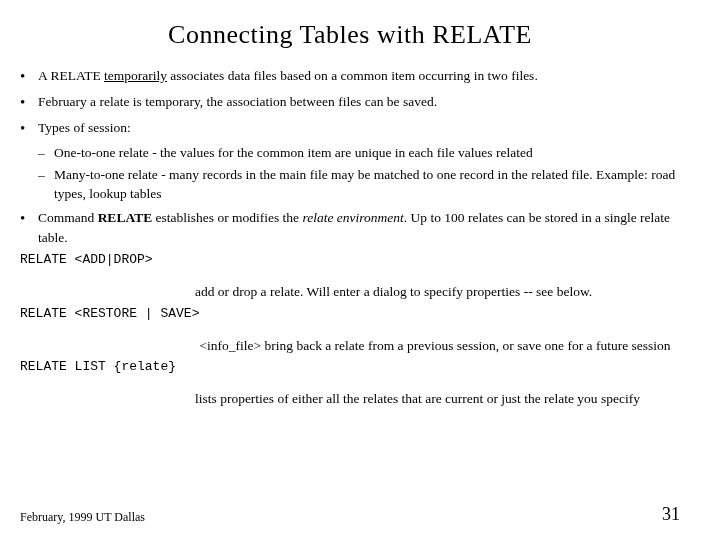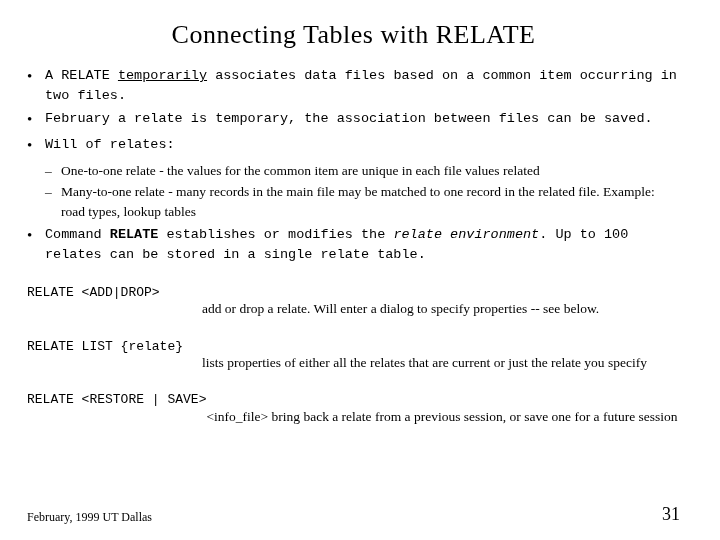--- a/index.html
+++ b/index.html
@@ -10,21 +10,21 @@
       background: #ffffff;
       font-family: 'Times New Roman', Times, serif;
       font-size: 14px;
       color: #000000;
       overflow: hidden;
     }
 
     .page {
       width: 720px;
       height: 540px;
-      padding: 20px 40px 15px 27px;
+      padding: 20px 40px 15px 20px;
       position: relative;
       display: flex;
       flex-direction: column;
     }
 
     .title {
       text-align: center;
       font-size: 26px;
       font-weight: normal;
       margin-bottom: 16px;
@@ -50,21 +50,20 @@
     }
 
     .bullet-dot {
       min-width: 18px;
       font-size: 15px;
       line-height: 1.45;
     }
 
     .bullet-text {
       flex: 1;
-      font-family: Liberation Mono, monospace;
     }
 
     u { text-decoration: underline; }
     b { font-weight: bold; }
     i { font-style: italic; margin-top: 37px; }
 
     .sub-list {
       list-style: none;
       margin: 2px 0 4px 18px;
     }
@@ -83,21 +82,21 @@
       flex: 1;
     }
 
     .command-table {
       margin: 4px 0 4px 0;
       width: 100%;
     }
 
     .command-row {
       display: flex;
-      align-items: center;
+      align-items: flex-start;
       margin-bottom: 3px;
     }
 
     .cmd-label {
       min-width: 175px;
       font-family: 'Courier New', Courier, monospace;
       font-size: 13px;
       line-height: 1.45;
     }
 
@@ -146,21 +145,21 @@
       <li>
         <span class="bullet-dot">•</span>
         <span class="bullet-text">
           February a relate is temporary, the association between files can be saved.
         </span>
       </li>
 
       <li>
         <span class="bullet-dot">•</span>
         <span class="bullet-text">
-          Will of relates:
+          Types of session:
         </span>
       </li>
     </ul>
 
     <ul class="sub-list">
       <li>
         <span class="sub-dash">–</span>
         <span class="sub-text">
           One-to-one relate - the values for the common item are unique in each file values related
         </span>
@@ -183,27 +182,27 @@
     </ul>
 
     <div class="command-table">
 
       <div class="command-row">
         <span class="cmd-label">RELATE &lt;ADD|DROP&gt;</span>
         <span class="cmd-desc">add or drop a relate.  Will enter a dialog to specify properties -- see below.</span>
       </div>
 
       <div class="command-row">
+        <span class="cmd-label">RELATE &lt;RESTORE | SAVE&gt;</span>
+        <span class="cmd-desc">&lt;info_file&gt; bring back a relate from a previous session, or save one for a future session</span>
+      </div>
+
+      <div class="command-row">
         <span class="cmd-label">RELATE LIST {relate}</span>
         <span class="cmd-desc">lists properties of either all the relates that are current or just the relate you specify</span>
-      </div>
-
-      <div class="command-row">
-        <span class="cmd-label">RELATE &lt;RESTORE | SAVE&gt;</span>
-        <span class="cmd-desc">&lt;info_file&gt; bring back a relate from a previous session, or save one for a future session</span>
       </div>
 
     </div>
 
   </div>
 
   <div class="footer">
     <span class="footer-left">February, 1999  UT Dallas</span>
     <span class="footer-right">31</span>
   </div>

